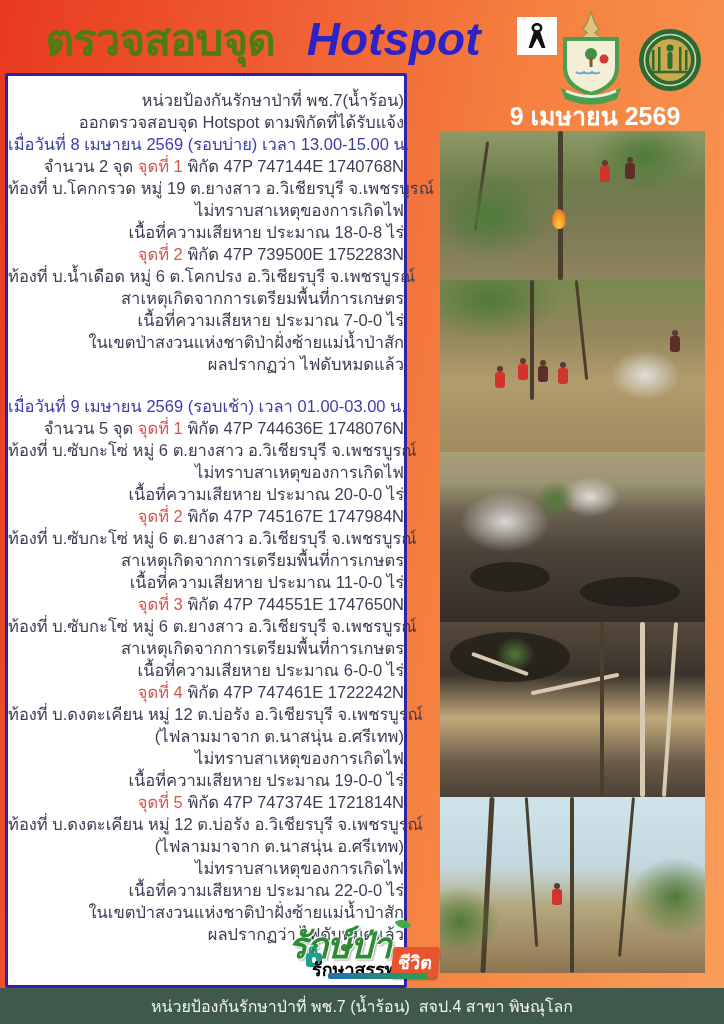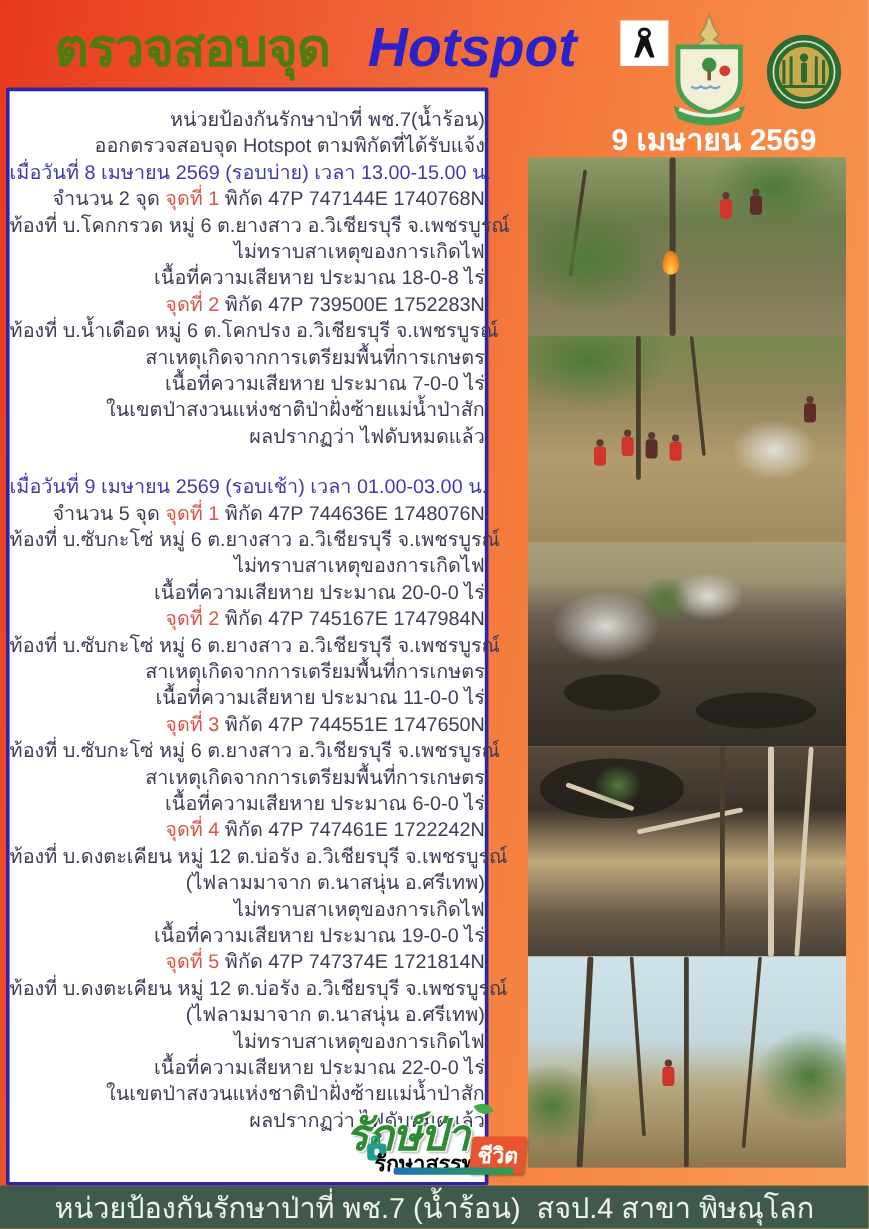--- a/index.html
+++ b/index.html
@@ -77,21 +77,21 @@
   .flame{position:absolute;width:14px;height:20px;background:radial-gradient(ellipse at 50% 80%,#ffd24a 0%,#ff8a1e 55%,rgba(255,110,20,0) 100%);border-radius:50% 50% 50% 50%/60% 60% 40% 40%;}
   .person{position:absolute;width:10px;height:16px;background:#d0342a;border-radius:3px;}
   .person:before{content:"";position:absolute;left:2px;top:-6px;width:6px;height:6px;border-radius:50%;background:#5a3b2e;}
   .person.dark{background:#5f2d28;}
   .char-blob{position:absolute;background:#201d18;border-radius:50%;opacity:.8;}
   
   .footer-bar{
     position:absolute;left:0;bottom:0;width:724px;height:36px;background:#3f5a4a;
     display:flex;align-items:center;justify-content:center;
   }
-  .footer-bar span{font-size:24px;color:#eef3ea;white-space:pre;}
+  .footer-bar span{font-size:16px;color:#eef3ea;white-space:pre;}
 </style>
 </head>
 <body>
 
 <div class="title">
   <span class="th">ตรวจสอบจุด</span>
   <span class="en">Hotspot</span>
 </div>
 
 <div class="ribbon-box">
@@ -130,21 +130,21 @@
 </div>
 
 <div class="date-right">9 เมษายน 2569</div>
 
 <div class="report-box">
   <div class="lines" id="report-lines">
       <div class="line">หน่วยป้องกันรักษาป่าที่ พช.7(น้ำร้อน)</div>
       <div class="line">ออกตรวจสอบจุด Hotspot ตามพิกัดที่ได้รับแจ้ง</div>
       <div class="line date">เมื่อวันที่ 8 เมษายน 2569 (รอบบ่าย) เวลา 13.00-15.00 น.</div>
       <div class="line"><span>จำนวน 2 จุด </span><span class="red">จุดที่ 1</span><span> พิกัด 47P 747144E 1740768N</span></div>
-      <div class="line">ท้องที่ บ.โคกกรวด หมู่ 6 ต.ยางสาว อ.วิเชียรบุรี จ.เพชรบูรณ์</div>
+      <div class="line">ท้องที่ บ.โคกกรวด หมู่ 19 ต.ยางสาว อ.วิเชียรบุรี จ.เพชรบูรณ์</div>
       <div class="line">ไม่ทราบสาเหตุของการเกิดไฟ</div>
       <div class="line">เนื้อที่ความเสียหาย ประมาณ 18-0-8 ไร่</div>
       <div class="line"><span></span><span class="red">จุดที่ 2</span><span> พิกัด 47P 739500E 1752283N</span></div>
       <div class="line">ท้องที่ บ.น้ำเดือด หมู่ 6 ต.โคกปรง อ.วิเชียรบุรี จ.เพชรบูรณ์</div>
       <div class="line">สาเหตุเกิดจากการเตรียมพื้นที่การเกษตร</div>
       <div class="line">เนื้อที่ความเสียหาย ประมาณ 7-0-0 ไร่</div>
       <div class="line">ในเขตป่าสงวนแห่งชาติป่าฝั่งซ้ายแม่น้ำป่าสัก</div>
       <div class="line">ผลปรากฏว่า ไฟดับหมดแล้ว</div>
       <div class="spacer"></div>
       <div class="line date">เมื่อวันที่ 9 เมษายน 2569 (รอบเช้า) เวลา 01.00-03.00 น.</div>

